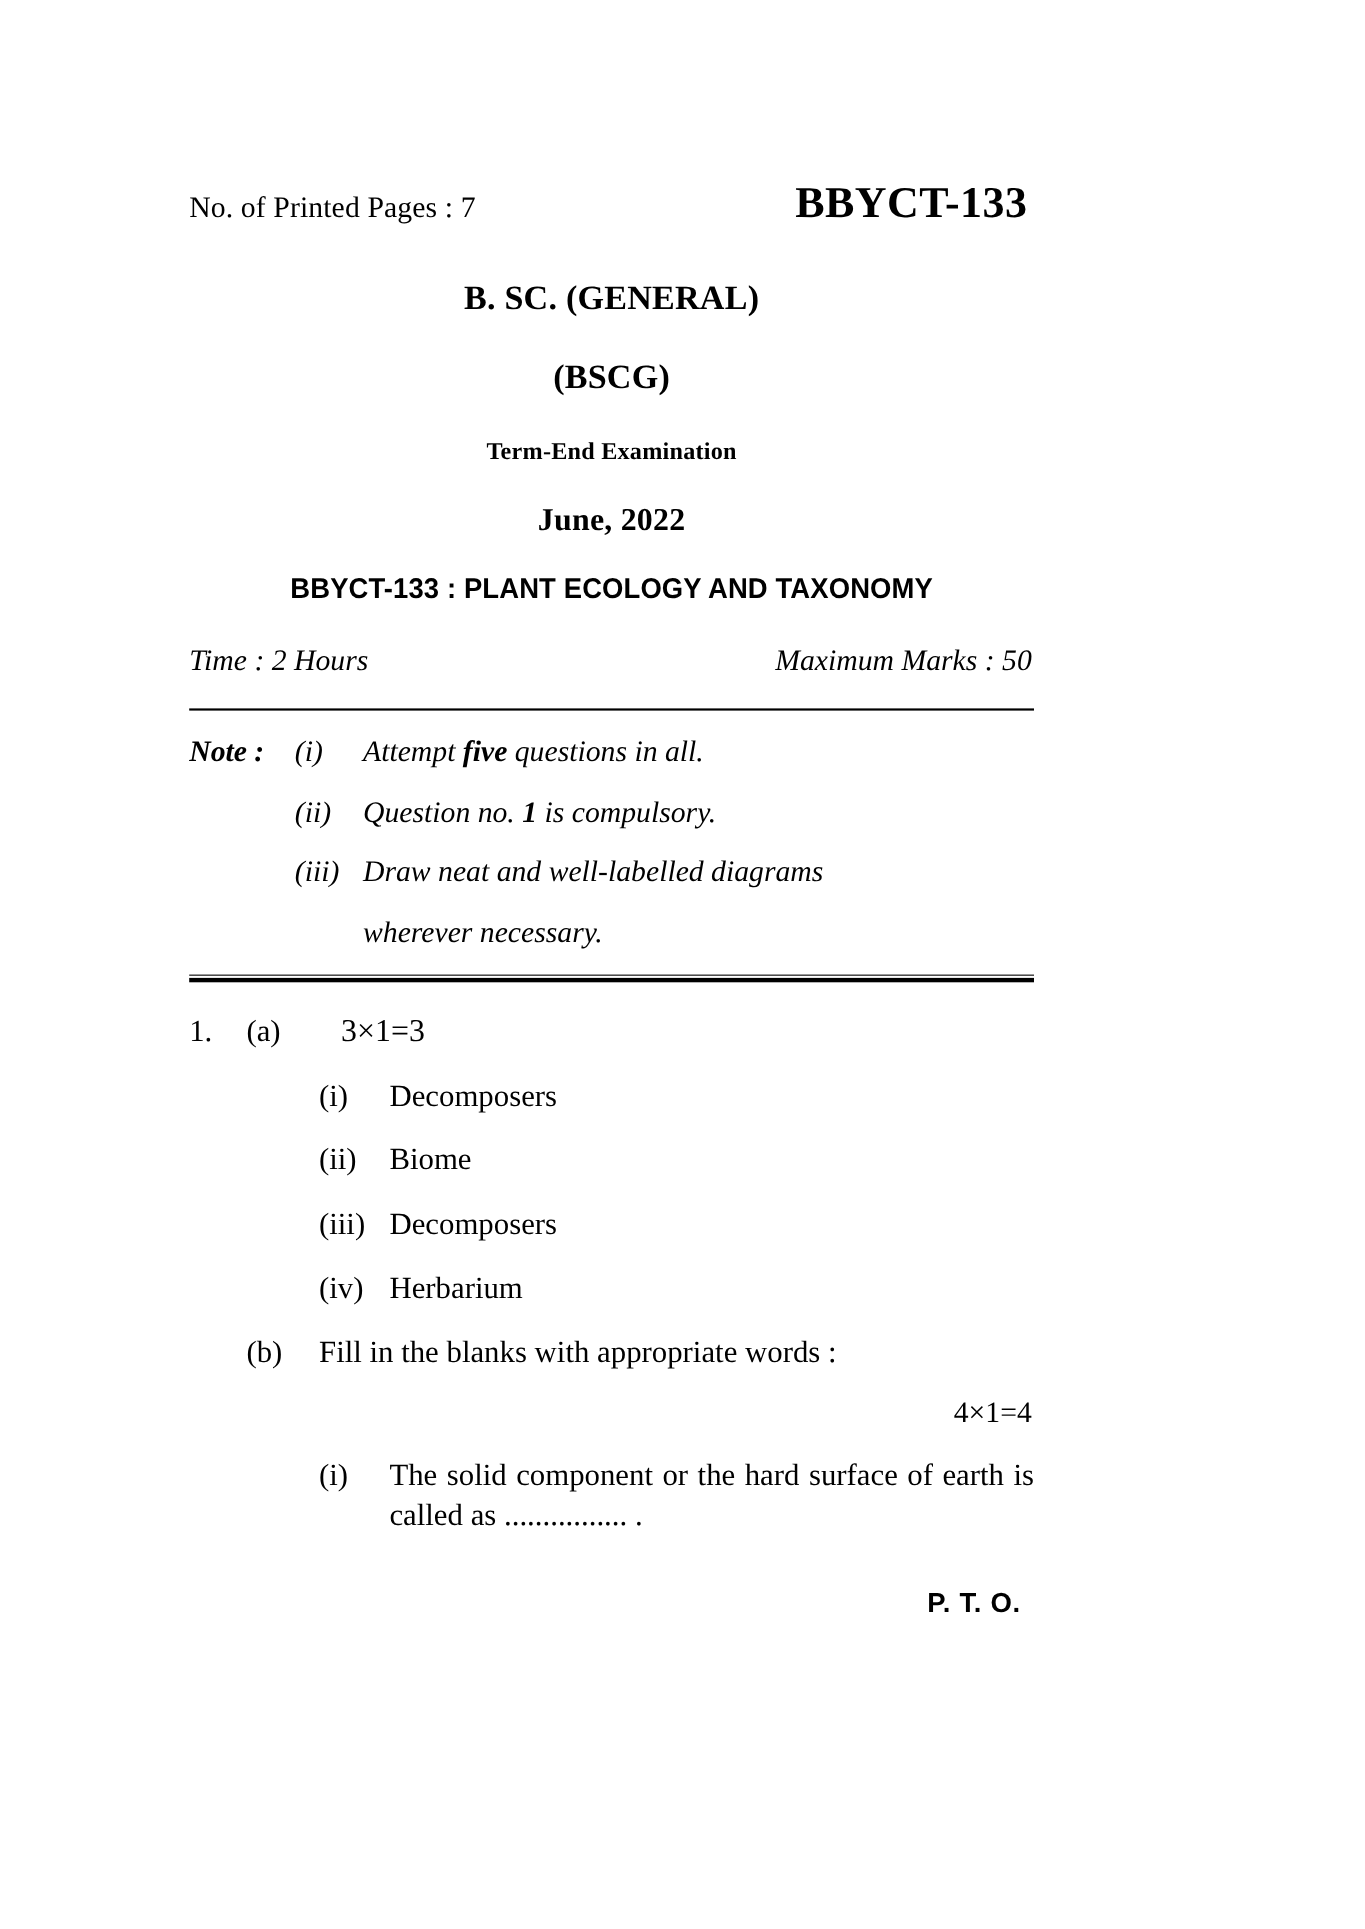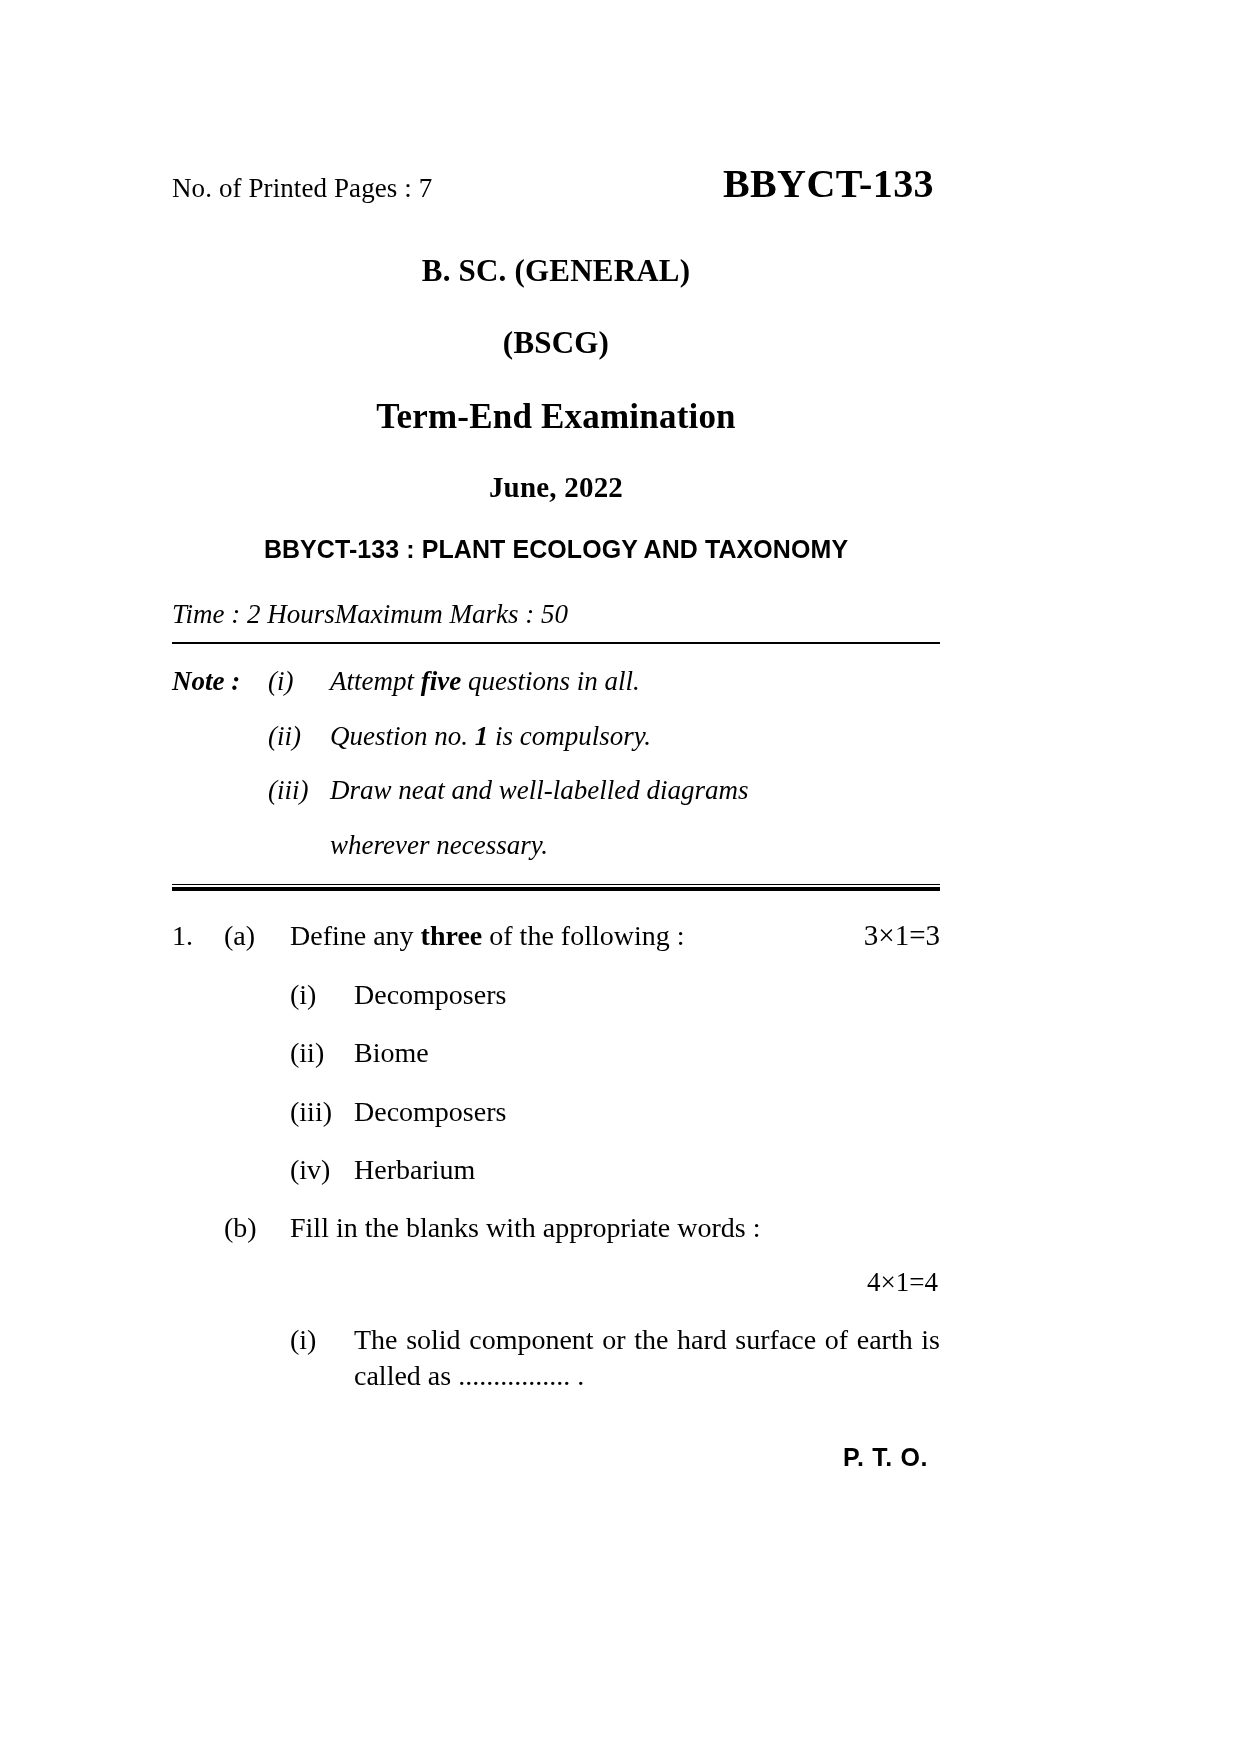--- a/index.html
+++ b/index.html
@@ -58,21 +58,21 @@
     letter-spacing: 0.2px;
     font-family: Liberation Serif, serif;
   }
   .t-program {
     font-size: 31px;
     font-weight: bold;
     margin-bottom: 36px;
     letter-spacing: 0.2px;
   }
   .t-exam {
-    font-size: 35px;
+    font-size: 22px;
     font-weight: bold;
     margin-bottom: 34px;
     letter-spacing: 0.2px;
   }
   .t-session {
     font-size: 29px;
     font-weight: bold;
     margin-bottom: 30px;
     letter-spacing: 0.2px;
   }
@@ -81,24 +81,24 @@
     font-size: 26px;
     font-weight: bold;
     letter-spacing: 0.1px;
     margin-bottom: 34px;
     transform: scaleX(0.96);
   }
 
   
   .timemarks {
     display: flex;
-    justify-content: flex-start;
+    justify-content: space-between;
     font-style: italic;
     font-size: 27px;
-    margin-bottom: 12px;
+    margin-bottom: 28px;
   }
   .timemarks .right { padding-right: 2px; }
 
   .rule-single {
     border: 0;
     border-top: 2.5px solid #000;
     margin: 0 0 20px 0;
   }
   .rule-double {
     margin: 22px 0 26px 0;
@@ -268,21 +268,20 @@
     <div class="rule-double">
       <div class="thin"></div>
       <div class="thick"></div>
     </div>
 
     <div class="q-block">
 
       <div class="q-row">
         <div class="q-num">1.</div>
         <div class="q-part">(a)</div>
-        <div class="q-text"><span>Define any </span><span class="b">three</span><span> of the following :</span></div>
         <div class="q-marks">3×1=3</div>
       </div>
 
       <div class="sub-row">
         <div class="sub-marker">(i)</div>
         <div class="sub-text">Decomposers</div>
       </div>
 
       <div class="sub-row">
         <div class="sub-marker">(ii)</div>

